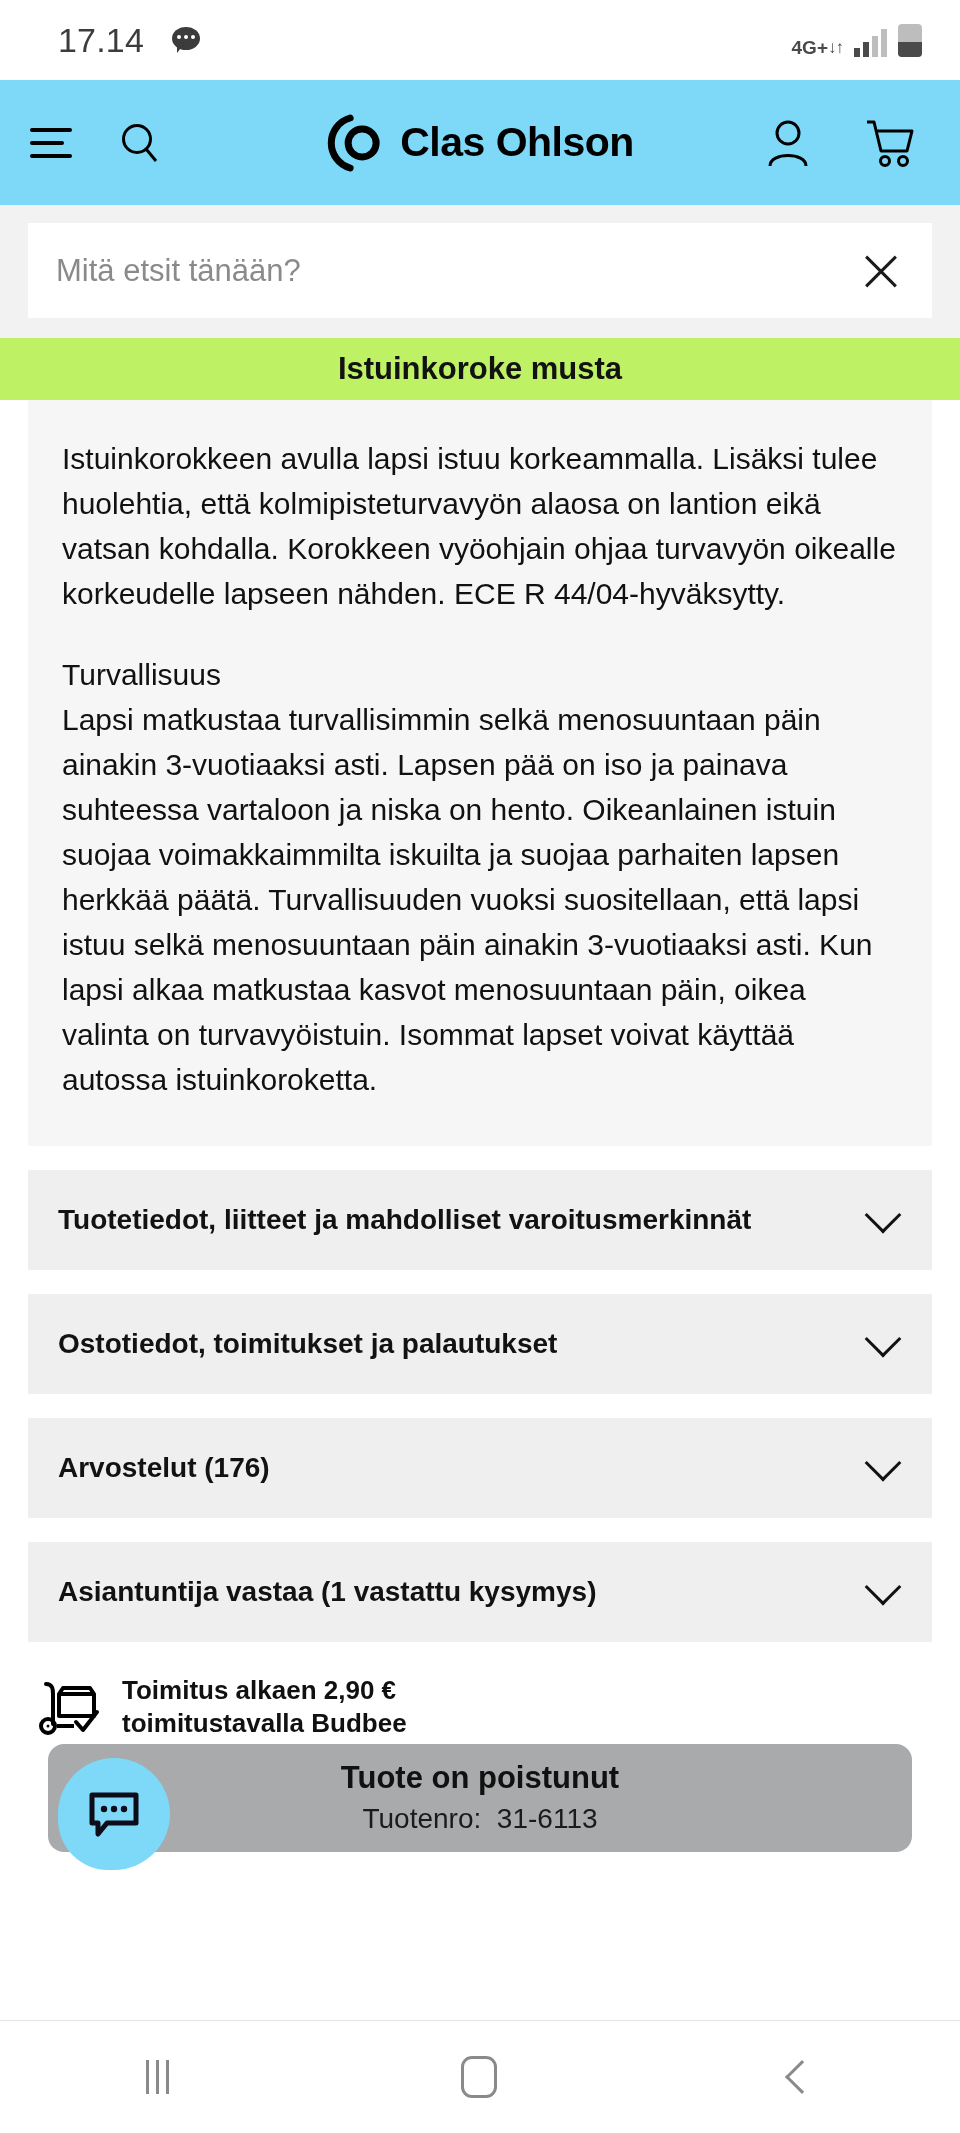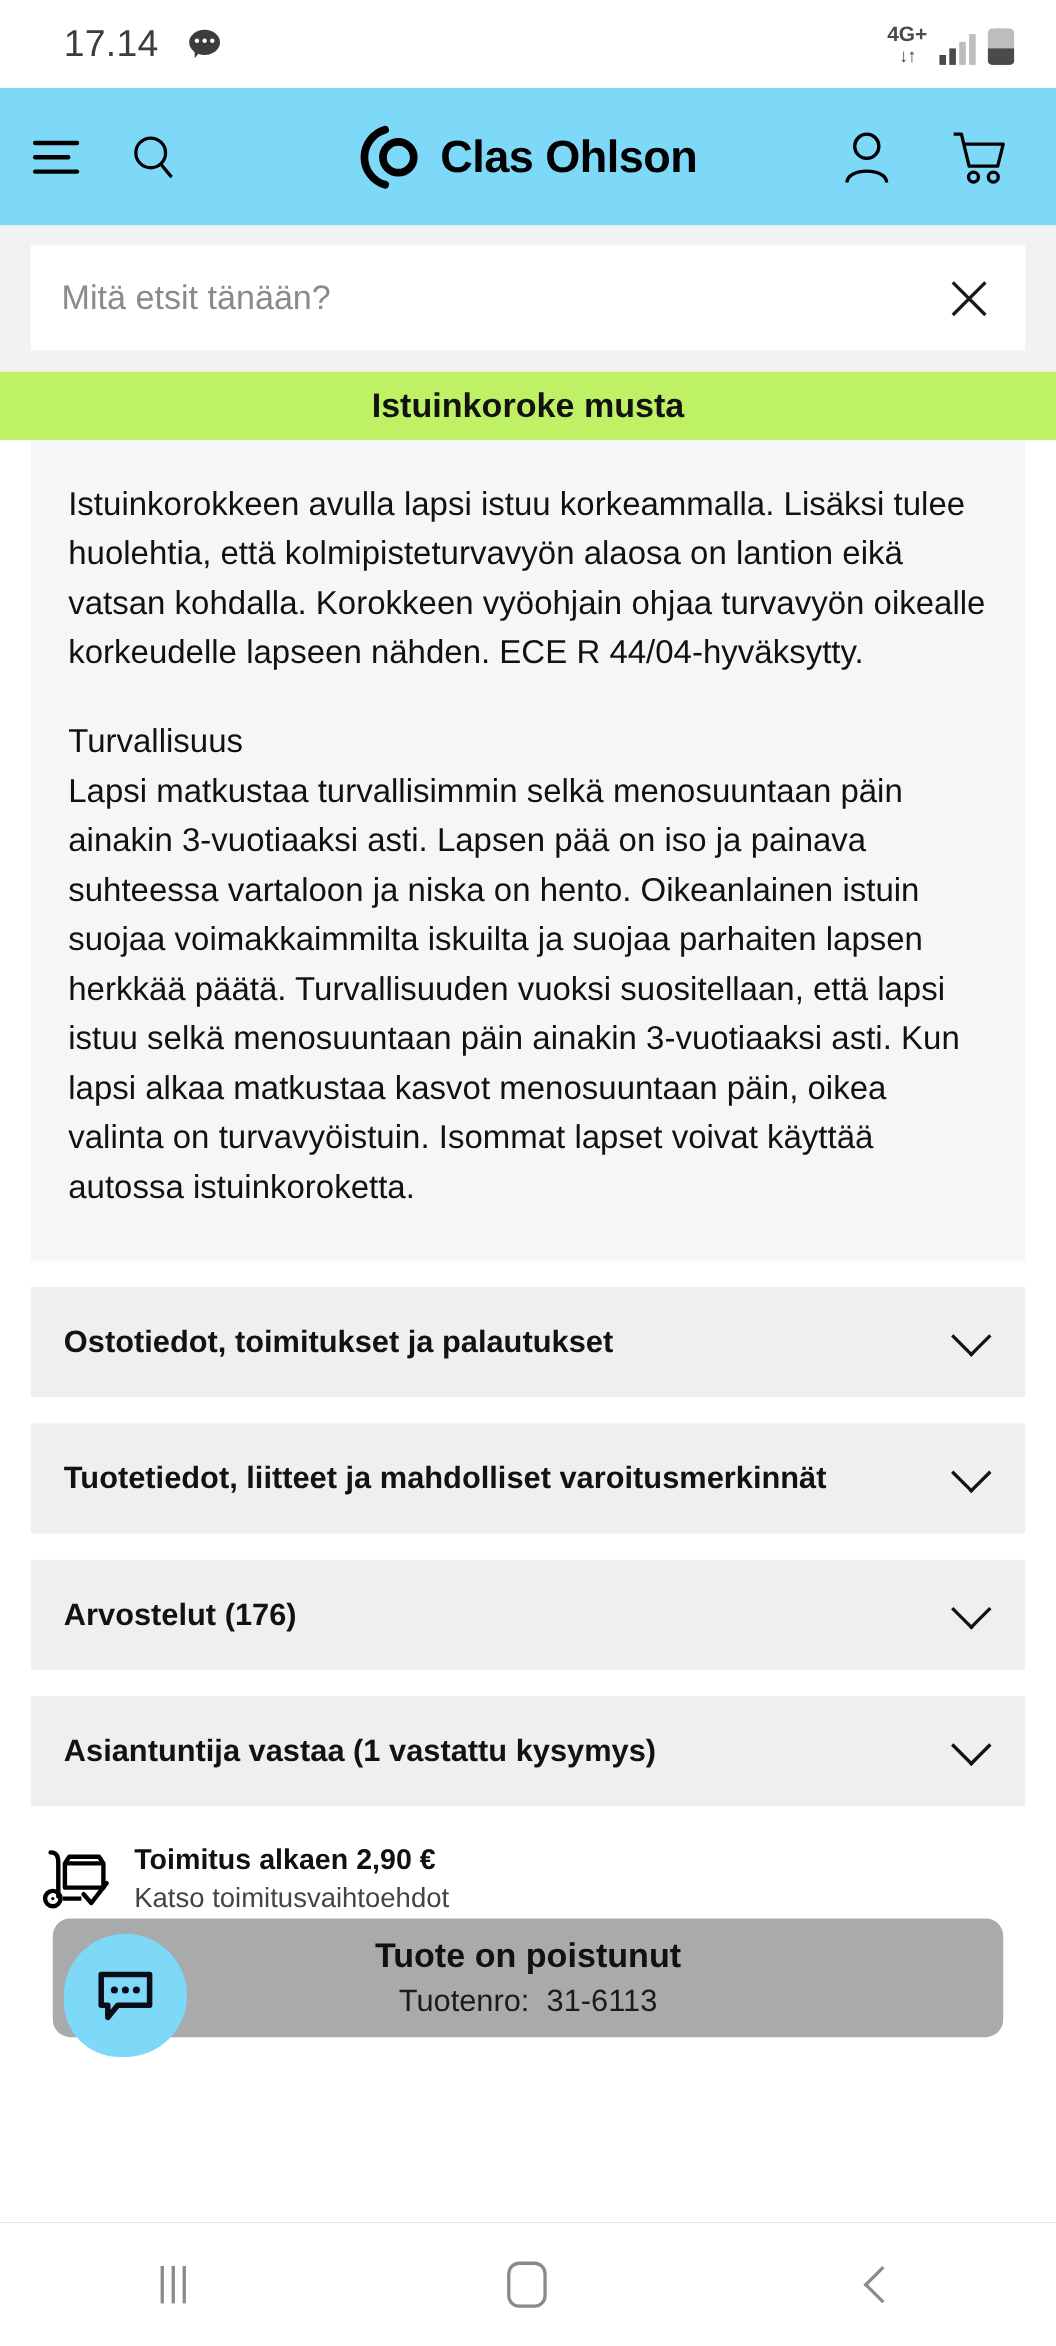--- a/index.html
+++ b/index.html
@@ -66,21 +66,21 @@
   .chat-dot-icon .dots i {
     width: 4px; height: 4px; border-radius: 50%; background: #ffffff; display: block;
   }
   .status-right {
     display: flex;
     align-items: flex-end;
     gap: 11px;
   }
   .net-block {
     display: flex;
-    flex-direction: column;
+    flex-direction: row;
     align-items: center;
     line-height: 1;
   }
   .net-label { font-size: 19px; font-weight: bold; color: #4a4a4a; }
   .net-arrows { font-size: 17px; color: #4a4a4a; margin-top: 1px; letter-spacing: -1px;}
   .signal {
     display: flex;
     align-items: flex-end;
     gap: 3px;
     height: 28px;
@@ -409,26 +409,26 @@
 
   <div class="content">
 
     <div class="desc-card">
       <p class="desc-p">Istuinkorokkeen avulla lapsi istuu korkeammalla. Lisäksi tulee huolehtia, että kolmipisteturvavyön alaosa on lantion eikä vatsan kohdalla. Korokkeen vyöohjain ohjaa turvavyön oikealle korkeudelle lapseen nähden. ECE R 44/04-hyväksytty.</p>
       <p class="desc-heading">Turvallisuus</p>
       <p class="desc-p">Lapsi matkustaa turvallisimmin selkä menosuuntaan päin ainakin 3-vuotiaaksi asti. Lapsen pää on iso ja painava suhteessa vartaloon ja niska on hento. Oikeanlainen istuin suojaa voimakkaimmilta iskuilta ja suojaa parhaiten lapsen herkkää päätä. Turvallisuuden vuoksi suositellaan, että lapsi istuu selkä menosuuntaan päin ainakin 3-vuotiaaksi asti. Kun lapsi alkaa matkustaa kasvot menosuuntaan päin, oikea valinta on turvavyöistuin. Isommat lapset voivat käyttää autossa istuinkoroketta.</p>
     </div>
 
     <div class="accordion">
+      <span class="accordion-label">Tuotetiedot, liitteet ja mahdolliset varoitusmerkinnät</span>
+      <span class="chev"></span>
+    </div>
+
+    <div class="accordion">
       <span class="accordion-label">Ostotiedot, toimitukset ja palautukset</span>
-      <span class="chev"></span>
-    </div>
-
-    <div class="accordion">
-      <span class="accordion-label">Tuotetiedot, liitteet ja mahdolliset varoitusmerkinnät</span>
       <span class="chev"></span>
     </div>
 
     <div class="accordion">
       <span class="accordion-label">Arvostelut (176)</span>
       <span class="chev"></span>
     </div>
 
     <div class="accordion">
       <span class="accordion-label">Asiantuntija vastaa (1 vastattu kysymys)</span>
@@ -443,20 +443,21 @@
             <path d="M23 20 L27 14 H54 L58 20 V42 H23 Z" stroke="#000" stroke-width="4" fill="none" stroke-linejoin="round"></path>
             <line x1="23" y1="20" x2="58" y2="20" stroke="#000" stroke-width="4"></line>
             <circle cx="12" cy="52" r="7" stroke="#000" stroke-width="4"></circle>
             <circle cx="12" cy="52" r="1.5" fill="#000"></circle>
             <line x1="21" y1="52" x2="38" y2="52" stroke="#000" stroke-width="4"></line>
             <path d="M40 48 L47 56 L61 38" stroke="#000" stroke-width="4" fill="none" stroke-linecap="round" stroke-linejoin="round"></path>
           </svg>
         </span>
         <span>
           <div class="usp-title">Toimitus alkaen 2,90 €</div>
+          <div class="usp-title">toimitustavalla Budbee</div>
           <div class="usp-sub">Katso toimitusvaihtoehdot</div>
         </span>
       </div>
 
     </div>
 
     <div class="sticky-bar">
       <span class="sticky-title">Tuote on poistunut</span>
       <span class="sticky-sub">
         <span>Tuotenro:</span>

